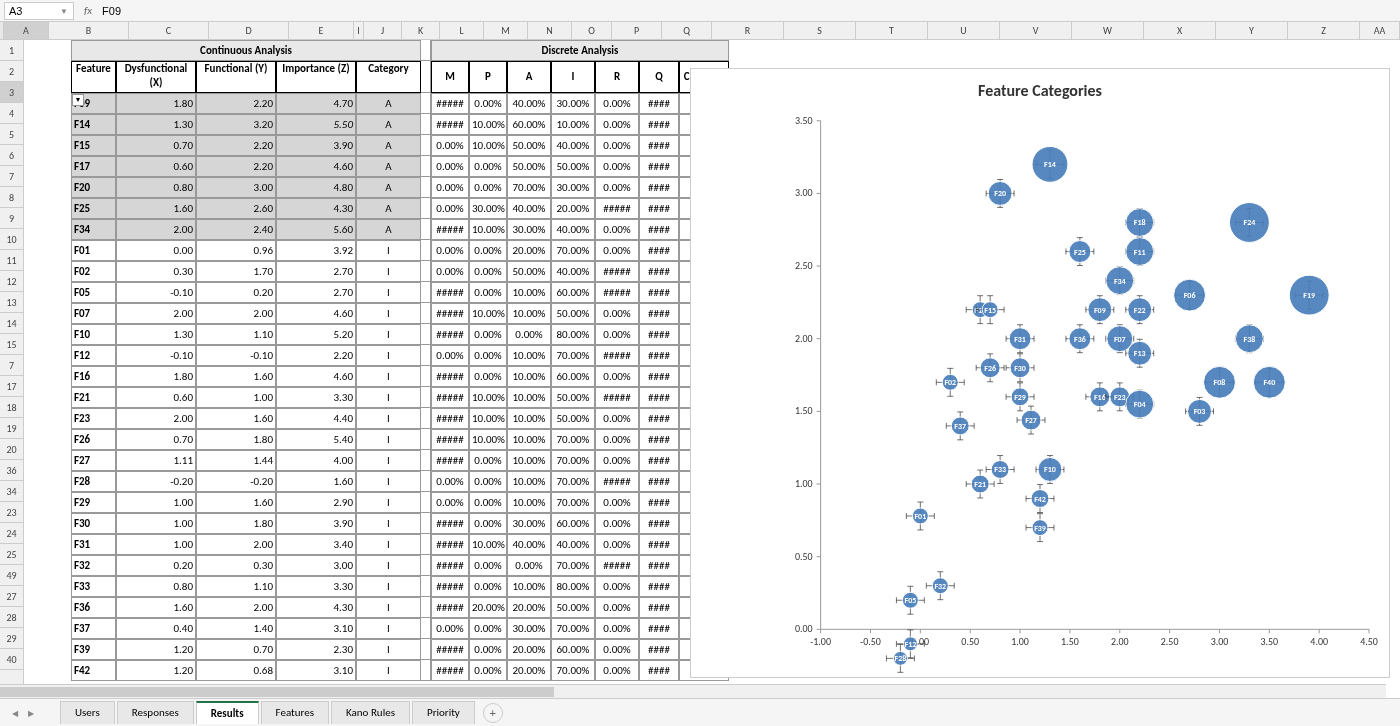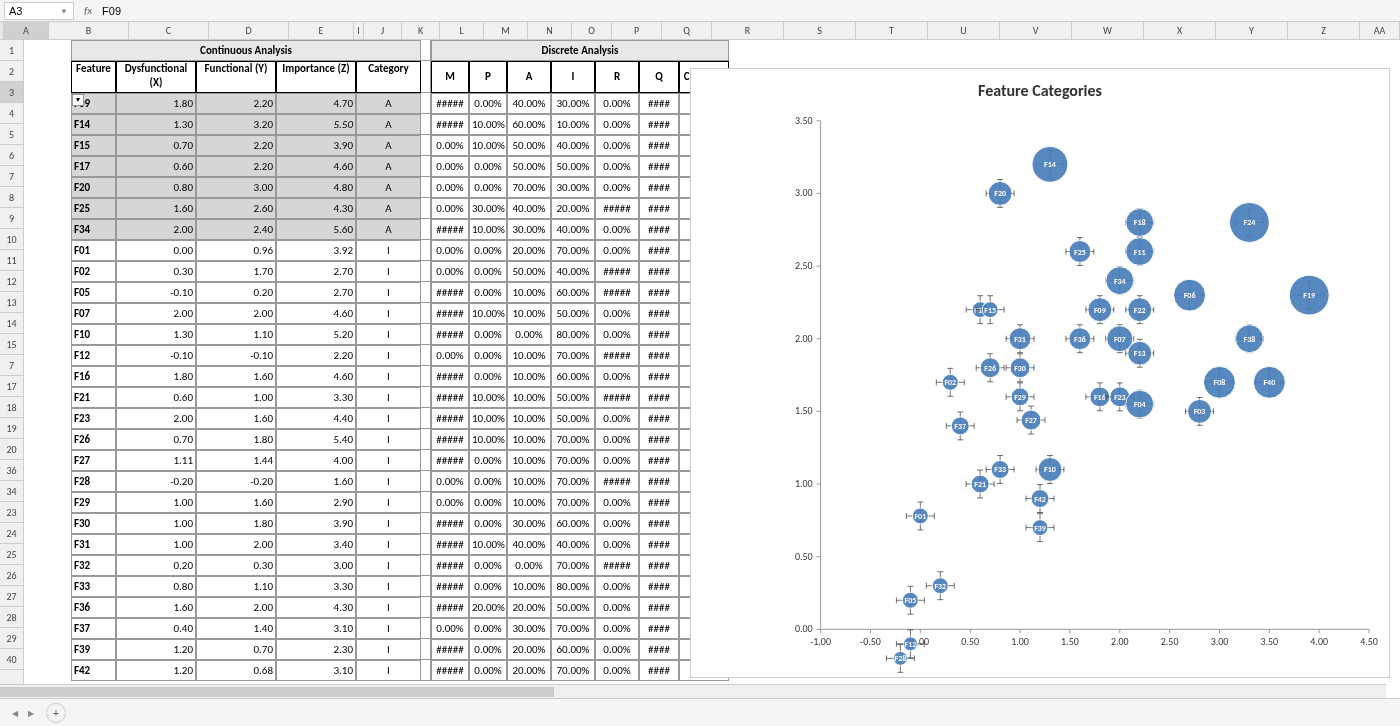--- a/index.html
+++ b/index.html
@@ -110,21 +110,21 @@
         <div class="row-header">7</div>
         <div class="row-header">17</div>
         <div class="row-header">18</div>
         <div class="row-header">19</div>
         <div class="row-header">20</div>
         <div class="row-header">36</div>
         <div class="row-header">34</div>
         <div class="row-header">23</div>
         <div class="row-header">24</div>
         <div class="row-header">25</div>
-        <div class="row-header">26</div>
+        <div class="row-header">49</div>
         <div class="row-header">27</div>
         <div class="row-header">28</div>
         <div class="row-header">29</div>
         <div class="row-header">40</div>
       </div>
     <div class="cells" id="cells" style="position: relative;">
         <div class="row">
           <div class="cell header-merged" style="width: 350px;">Continuous Analysis</div>
           <div class="cell " style="width: 10px;"></div>
           <div class="cell header-merged" style="width: 298px;">Discrete Analysis</div>
@@ -939,14 +939,22 @@
 
 <div class="scrollbar-h">
   <div class="sb-track">
       <div class="sb-thumb"></div>
     </div>
 </div>
 
 <div class="sheet-tabs">
   <span class="nav-btn">◀</span>
   <span class="nav-btn">▶</span>
+  <div class="tabs-list" id="tabs">
+      <div class="tab">Users</div>
+      <div class="tab">Responses</div>
+      <div class="tab active">Results</div>
+      <div class="tab">Features</div>
+      <div class="tab">Kano Rules</div>
+      <div class="tab">Priority</div>
+    </div>
   <div class="add-sheet">+</div>
 </div>
 
 </body></html>

